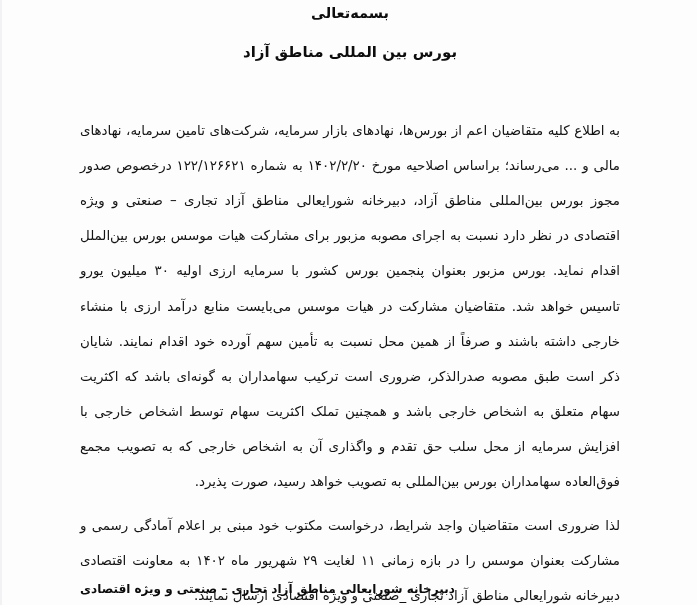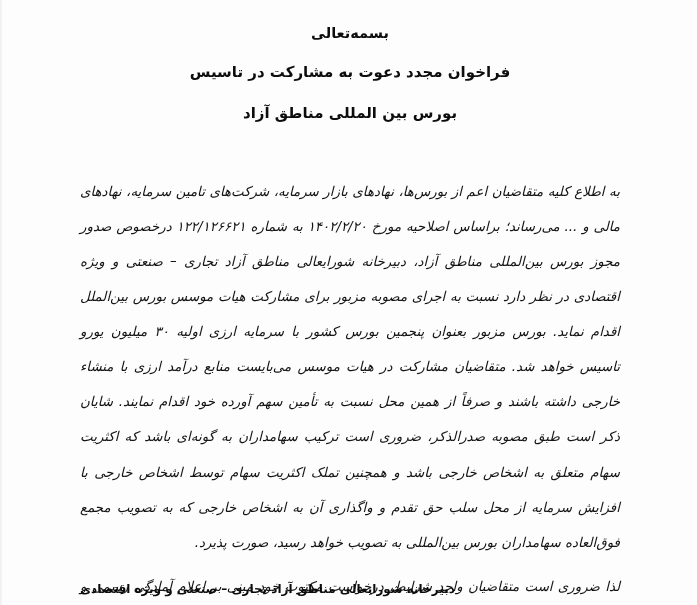--- a/index.html
+++ b/index.html
@@ -27,21 +27,21 @@
   .sheet {
     position: absolute;
     left: 78px;
     right: 77px;
     top: 0;
     bottom: 0;
   }
 
   
   .heading-block {
-    padding-top: 26px;
+    padding-top: 6px;
     text-align: center;
   }
   .heading-line {
     font-weight: bold;
     color: #0d0d0d;
     line-height: 1.05;
     white-space: nowrap;
     letter-spacing: -0.2px;
   }
   .heading-basmala {
@@ -62,21 +62,20 @@
     margin-top: 52px;
   }
   .para {
     font-size: 13.4px;
     line-height: 2.62;
     color: #131313;
     text-align: justify;
     text-justify: inter-word;
     margin: 0 0 8px 0;
     font-weight: normal;
-    font-style: italic;
   }
   .para:last-of-type {
     margin-bottom: 0;
   }
   .para-gap-large {
     margin-bottom: 9px;
   }
 
   
   .footer-block {
@@ -97,21 +96,20 @@
   }
 </style>
 </head>
 <body>
 
 <div class="page">
   <div class="sheet">
 
     <div class="heading-block">
       <div class="heading-line heading-basmala">بسمه‌تعالی</div>
-      <div class="heading-line heading-main-1">فراخوان مجدد دعوت به مشارکت در تاسیس</div>
       <div class="heading-line heading-main-2">بورس بین المللی مناطق آزاد</div>
     </div>
 
     <div class="body-block">
       <p class="para para-gap-large">به اطلاع کلیه متقاضیان اعم از بورس‌ها، نهادهای بازار سرمایه، شرکت‌های تامین سرمایه، نهادهای مالی و ... می‌رساند؛ براساس اصلاحیه مورخ ۱۴۰۲/۲/۲۰ به شماره ۱۲۲/۱۲۶۶۲۱ درخصوص صدور مجوز بورس بین‌المللی مناطق آزاد، دبیرخانه شورایعالی مناطق آزاد تجاری – صنعتی و ویژه اقتصادی در نظر دارد نسبت به اجرای مصوبه مزبور برای مشارکت هیات موسس بورس بین‌الملل اقدام نماید. بورس مزبور بعنوان پنجمین بورس کشور با سرمایه ارزی اولیه ۳۰ میلیون یورو تاسیس خواهد شد. متقاضیان مشارکت در هیات موسس می‌بایست منابع درآمد ارزی با منشاء خارجی داشته باشند و صرفاً از همین محل نسبت به تأمین سهم آورده خود اقدام نمایند. شایان ذکر است طبق مصوبه صدرالذکر، ضروری است ترکیب سهامداران به گونه‌ای باشد که اکثریت سهام متعلق به اشخاص خارجی باشد و همچنین تملک اکثریت سهام توسط اشخاص خارجی با افزایش سرمایه از محل سلب حق تقدم و واگذاری آن به اشخاص خارجی که به تصویب مجمع فوق‌العاده سهامداران بورس بین‌المللی به تصویب خواهد رسید، صورت پذیرد.</p>
       <p class="para para-gap-large">لذا ضروری است متقاضیان واجد شرایط، درخواست مکتوب خود مبنی بر اعلام آمادگی رسمی و مشارکت بعنوان موسس را در بازه زمانی ۱۱ لغایت ۲۹ شهریور ماه ۱۴۰۲ به معاونت اقتصادی دبیرخانه شورایعالی مناطق آزاد تجاری _صنعتی و ویژه اقتصادی ارسال نمایند.</p>
 
     </div>
 
     <div class="footer-block">

